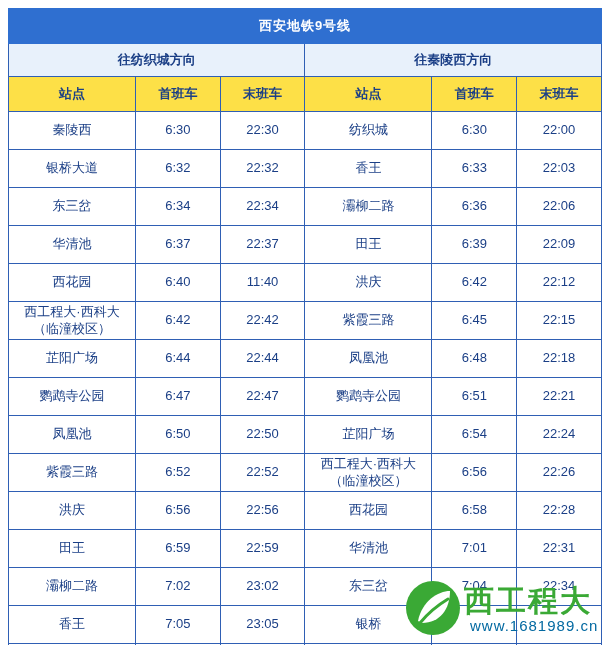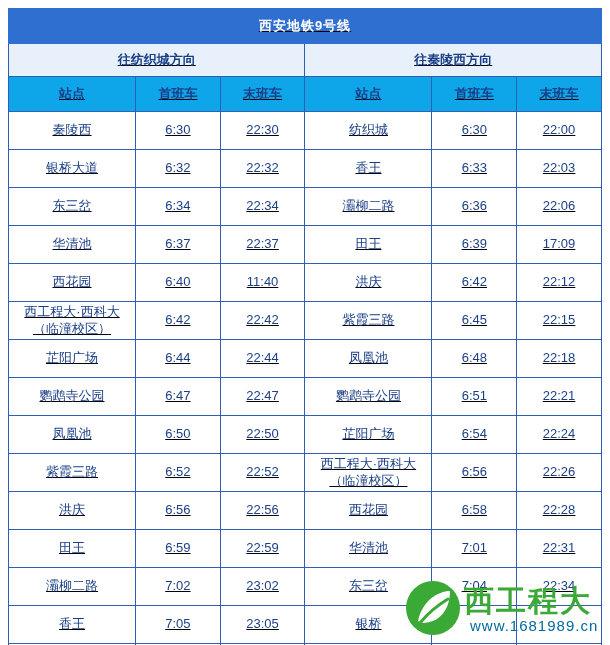--- a/index.html
+++ b/index.html
@@ -13,21 +13,20 @@
     font-family: "Liberation Sans", sans-serif;
     position: relative;
     overflow: hidden;
   }
   .page {
     width: 610px;
     height: 645px;
     position: relative;
     box-sizing: border-box;
     padding: 8px 8px 0 8px;
-    text-decoration: underline;
   }
   table.schedule {
     width: 594px;
     border-collapse: collapse;
     table-layout: fixed;
   }
   table.schedule td {
     border: 1px solid #2f5fb4;
     text-align: center;
     vertical-align: middle;
@@ -47,21 +46,21 @@
     letter-spacing: 1px;
   }
   .dir-cell {
     background: #e8f1fb;
     font-weight: bold;
     font-size: 14px;
     height: 28px !important;
     color: #1b3f86;
   }
   .hdr-cell {
-    background: #0ea5e9;
+    background: #fde047;
     font-weight: bold;
     font-size: 14px;
     height: 30px !important;
   }
   .station {
     font-size: 13.5px;
   }
   .two-line {
     line-height: 1.2;
     font-size: 13px;
@@ -155,21 +154,21 @@
           <td class="station">灞柳二路</td>
           <td>6:36</td>
           <td>22:06</td>
         </tr>
         <tr>
           <td class="station">华清池</td>
           <td>6:37</td>
           <td>22:37</td>
           <td class="station">田王</td>
           <td>6:39</td>
-          <td>17:09</td>
+          <td>22:09</td>
         </tr>
         <tr>
           <td class="station">西花园</td>
           <td>6:40</td>
           <td>11:40</td>
           <td class="station">洪庆</td>
           <td>6:42</td>
           <td>22:12</td>
         </tr>
         <tr>

